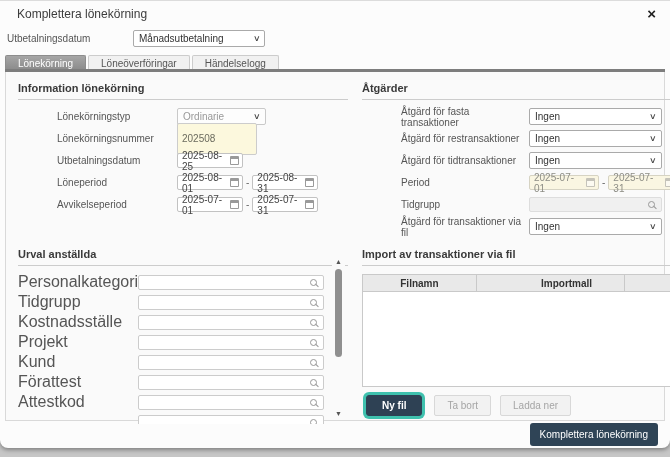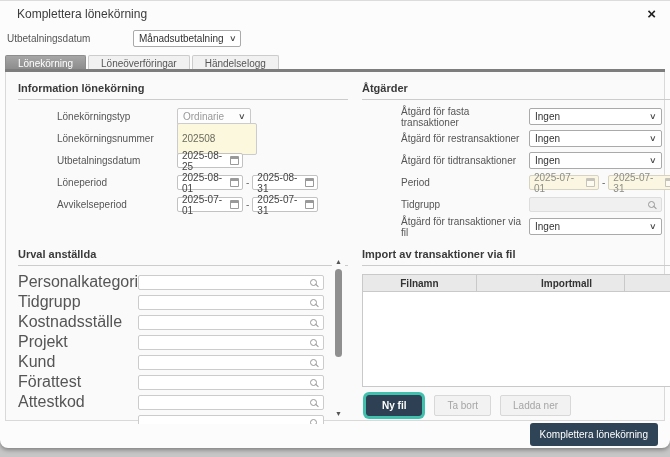--- a/index.html
+++ b/index.html
@@ -22,21 +22,21 @@
     padding:6px 14px 3px 17px; }
   .title{ font-size:12px; color:#3c3c3c; }
   .close{ font-size:15px; line-height:12px; color:#222; font-weight:bold; cursor:pointer; }
   
   .paygroup{ display:flex; align-items:center; padding:6px 0 8px 7px; }
   .paygroup .lbl{ width:126px; font-size:10px; color:#555; }
   
   .select{
     border:1px solid #aaa; background:#fff; height:17px; border-radius:2px;
     display:inline-flex; align-items:center; justify-content:space-between;
-    padding:0 5px; font-size:10px; color:#333; min-width:70px; cursor:pointer;
+    padding:0 5px; font-size:10px; color:#333; min-width:70px; cursor:pointer;gap:24px;
   }
   .select .caret{ font-size:8px; color:#444; margin-left:6px; transform:scaleX(1.3); }
   .select.disabled{ color:#999; border-color:#c9c9c9; background:#fdfdfd; }
   .date{
     display:inline-flex; align-items:center; justify-content:space-between;
     border:1px solid #c2c2c2; background:#fff; height:15px; padding:0 3px 0 4px;
     font-size:10px; color:#444; width:66px; border-radius:2px;
   }
   .date.disabled{ background:#faf6e2; color:#8d8d85; border-color:#d6d3c3; width:70px; }
   .cal{ width:9px; height:9px; border:1px solid #9a9a9a; border-top:3px solid #9a9a9a;

